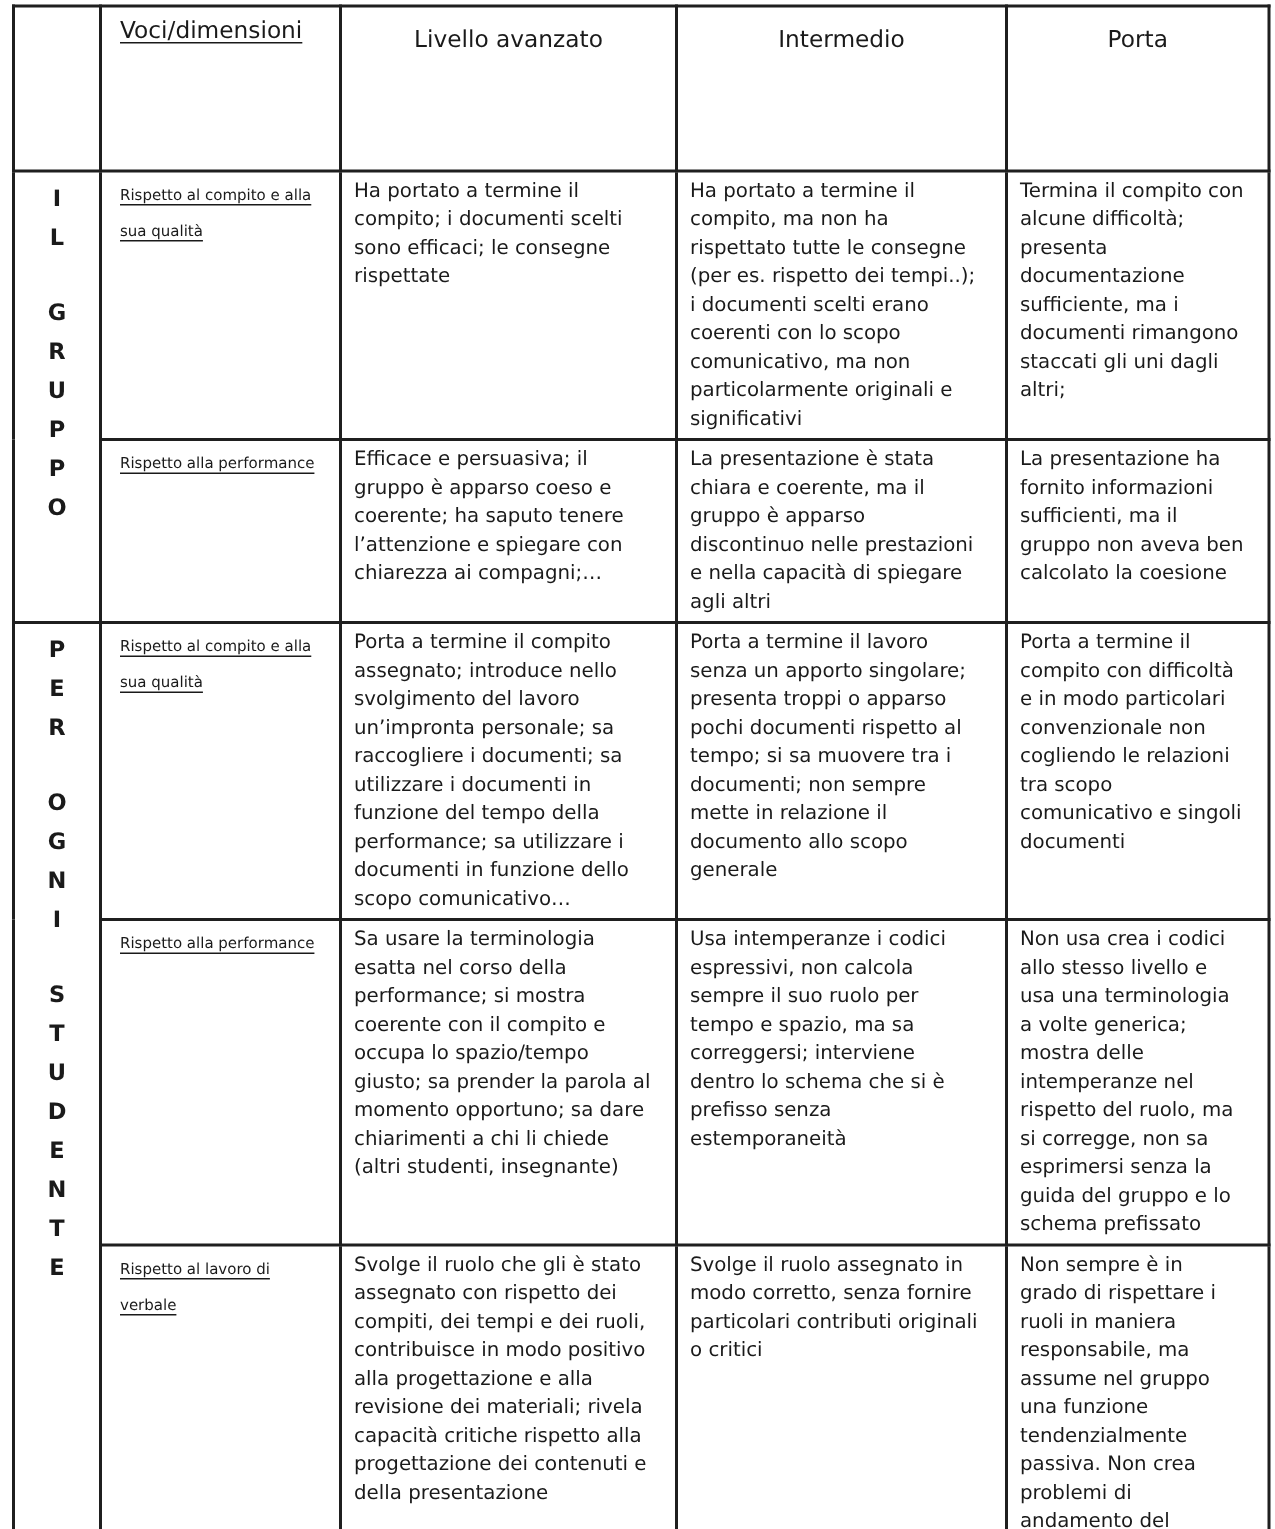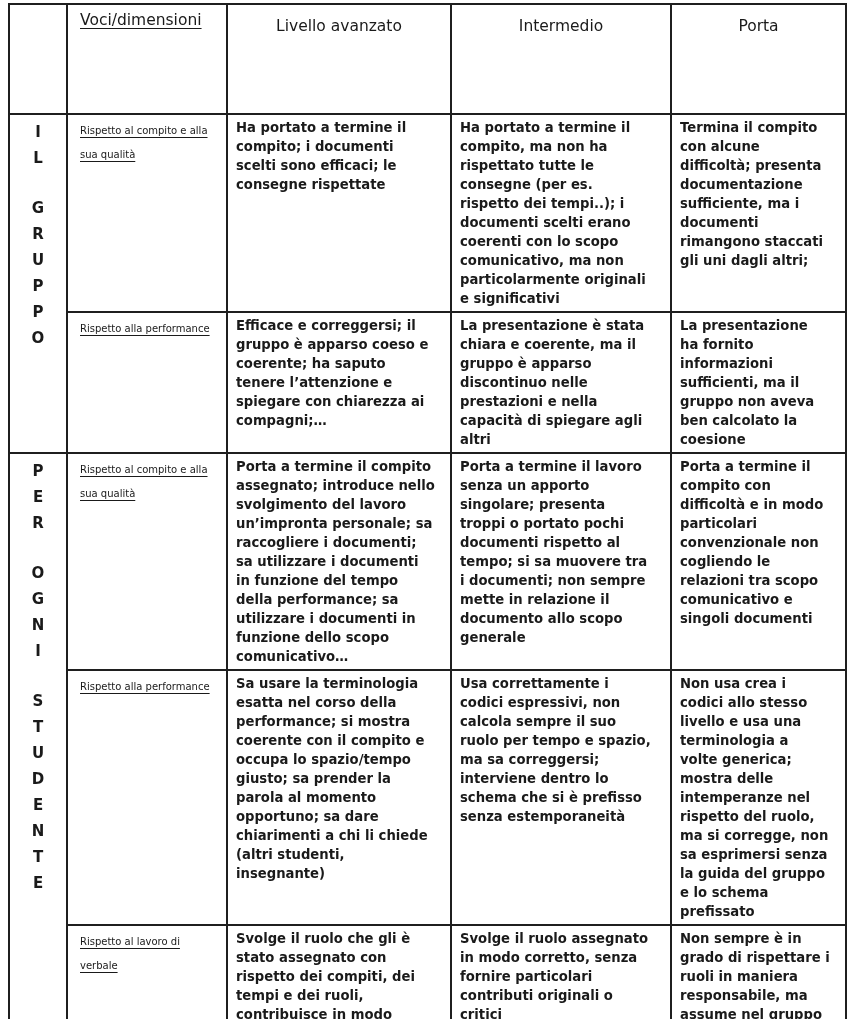--- a/index.html
+++ b/index.html
@@ -61,21 +61,20 @@
   }
   td.dim span {
     text-decoration: underline;
     text-underline-offset: 3px;
   }
   
   td.body-cell {
     font-size: 13.2px;
     line-height: 19px;
     padding: 3px 15px 3px 8px;
-    font-weight: bold;
   }
 </style>
 </head>
 <body>
 
 <table class="rubric">
   <colgroup>
     <col style="width:58px">
     <col style="width:160px">
     <col style="width:224px">
@@ -97,40 +96,40 @@
       <div class="vword">IL</div>
       <div class="vword">GRUPPO</div>
     </td>
     <td class="dim"><span>Rispetto al compito e alla sua qualità</span></td>
     <td class="body-cell">Ha  portato a termine il compito; i documenti scelti sono efficaci; le consegne rispettate</td>
     <td class="body-cell">Ha portato a termine il compito, ma non ha rispettato tutte le consegne (per es. rispetto dei tempi..); i documenti scelti erano coerenti con lo scopo comunicativo, ma non particolarmente originali e significativi</td>
     <td class="body-cell">Termina il compito con alcune difficoltà; presenta documentazione sufficiente, ma i documenti rimangono staccati gli uni dagli altri;</td>
   </tr>
   <tr style="height:120px">
     <td class="dim"><span>Rispetto alla performance</span></td>
-    <td class="body-cell">Efficace e correggersi; il gruppo è apparso coeso e coerente; ha saputo tenere l’attenzione e spiegare con chiarezza ai compagni;…</td>
+    <td class="body-cell">Efficace e persuasiva; il gruppo è apparso coeso e coerente; ha saputo tenere l’attenzione e spiegare con chiarezza ai compagni;…</td>
     <td class="body-cell">La presentazione è stata chiara e coerente, ma il gruppo è apparso discontinuo nelle prestazioni e nella capacità di spiegare agli altri</td>
     <td class="body-cell">La presentazione ha fornito informazioni sufficienti, ma il gruppo non aveva ben calcolato la coesione</td>
   </tr>
 
   <tr style="height:180px">
     <td class="vlabel" rowspan="4">
       <div class="vword">PER</div>
       <div class="vword">OGNI</div>
       <div class="vword">STUDENTE</div>
     </td>
     <td class="dim"><span>Rispetto al compito e alla sua qualità</span></td>
     <td class="body-cell">Porta a termine il compito assegnato; introduce nello svolgimento del lavoro un’impronta personale; sa raccogliere i documenti; sa utilizzare i  documenti in funzione del tempo della performance; sa utilizzare i documenti in funzione dello scopo comunicativo…</td>
-    <td class="body-cell">Porta a termine il lavoro senza un apporto singolare; presenta troppi o portato pochi documenti rispetto al tempo; si sa muovere tra i documenti; non sempre mette in relazione il documento allo scopo generale</td>
+    <td class="body-cell">Porta a termine il lavoro senza un apporto singolare; presenta troppi o apparso pochi documenti rispetto al tempo; si sa muovere tra i documenti; non sempre mette in relazione il documento allo scopo generale</td>
     <td class="body-cell">Porta a termine il compito con difficoltà e in modo particolari convenzionale non cogliendo le relazioni tra scopo comunicativo e singoli documenti</td>
   </tr>
   <tr style="height:173px">
     <td class="dim"><span>Rispetto alla performance</span></td>
     <td class="body-cell">Sa usare la terminologia esatta nel corso della performance; si mostra coerente con il compito e occupa lo spazio/tempo giusto; sa prender la parola al momento opportuno; sa dare chiarimenti a chi li chiede (altri studenti, insegnante)</td>
-    <td class="body-cell">Usa correttamente i codici espressivi, non calcola sempre il suo ruolo per tempo e spazio, ma sa correggersi; interviene dentro lo schema che si è prefisso senza estemporaneità</td>
+    <td class="body-cell">Usa intemperanze i codici espressivi, non calcola sempre il suo ruolo per tempo e spazio, ma sa correggersi; interviene dentro lo schema che si è prefisso senza estemporaneità</td>
     <td class="body-cell">Non usa crea i codici allo stesso livello e usa una terminologia a volte generica; mostra delle intemperanze nel rispetto del ruolo, ma si corregge, non sa esprimersi senza la guida del gruppo e lo schema prefissato</td>
   </tr>
   <tr style="height:165px">
     <td class="dim"><span>Rispetto al lavoro di verbale</span></td>
     <td class="body-cell">Svolge il ruolo che gli è stato assegnato con rispetto dei compiti, dei tempi e dei ruoli, contribuisce in modo positivo alla progettazione e alla revisione dei materiali; rivela capacità critiche rispetto alla progettazione dei contenuti e della presentazione</td>
     <td class="body-cell">Svolge il ruolo assegnato in modo corretto, senza fornire particolari contributi originali o critici</td>
     <td class="body-cell">Non sempre è in grado di rispettare i ruoli in maniera responsabile, ma assume nel gruppo una funzione tendenzialmente passiva. Non crea problemi di andamento del gruppo</td>
   </tr>
   <tr style="height:107px">
     <td class="dim"><span>Rispetto ai codici espressivi usati</span></td>

